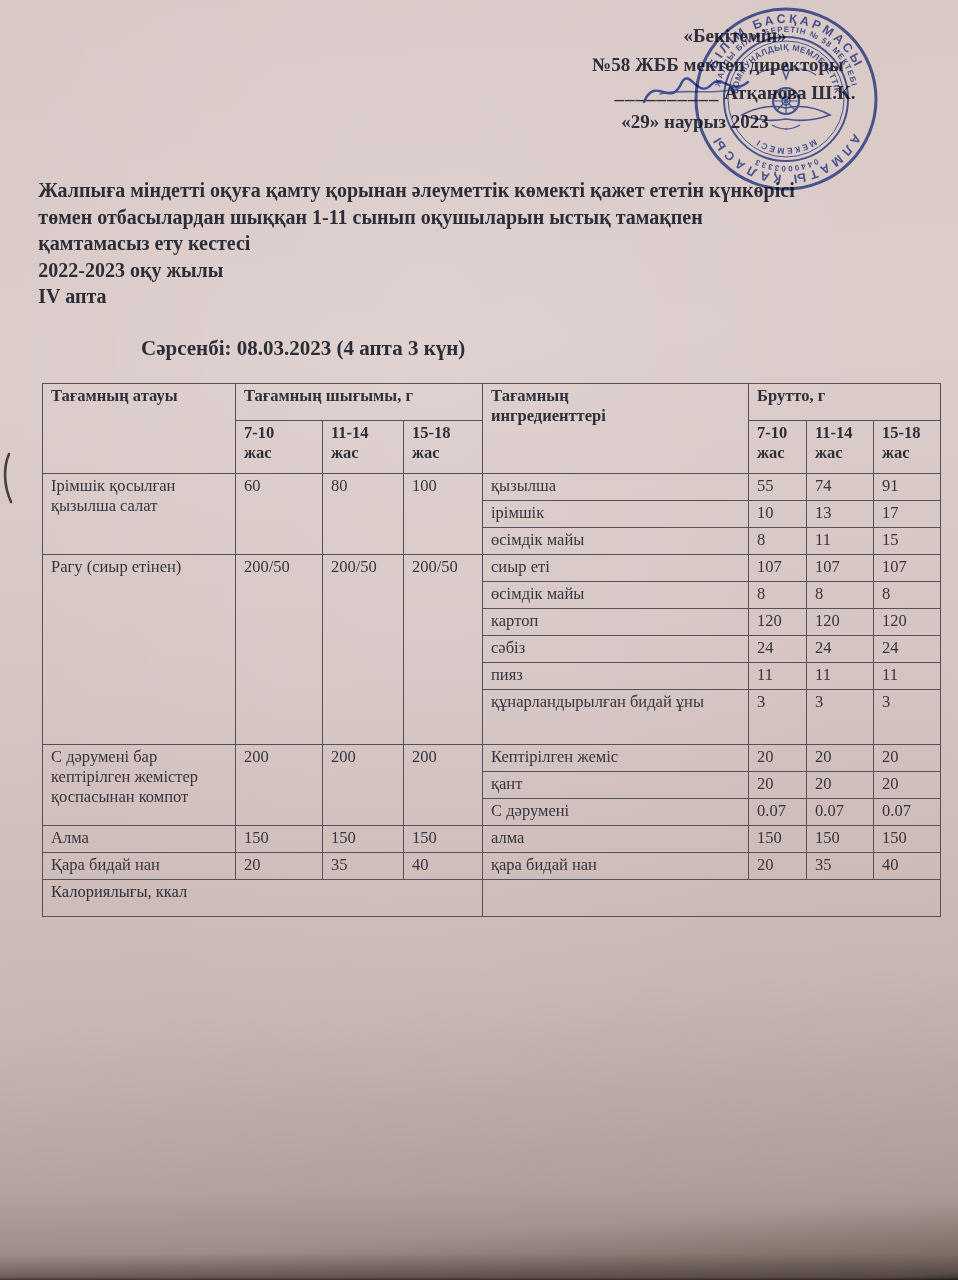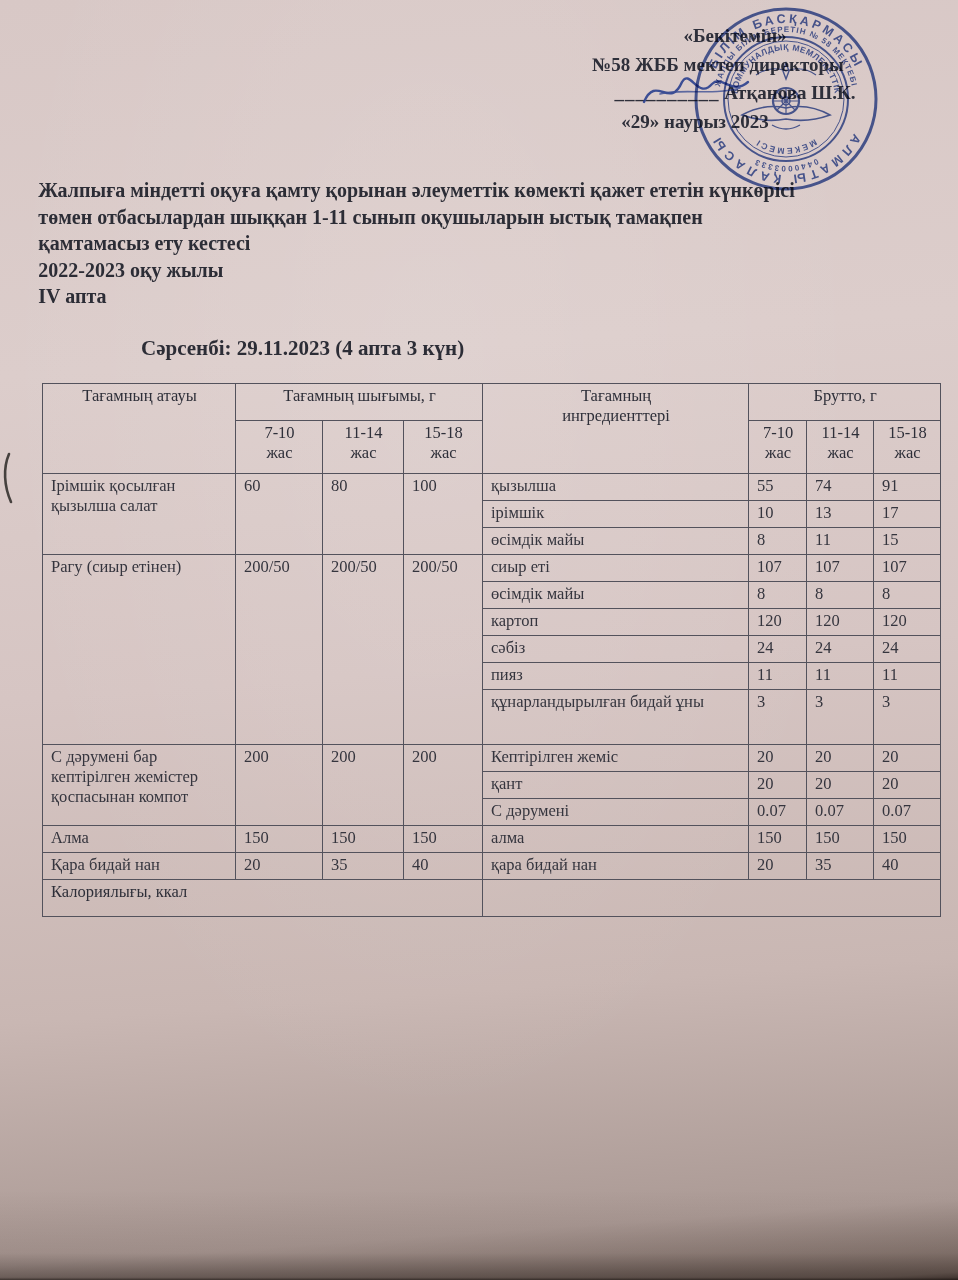--- a/index.html
+++ b/index.html
@@ -49,21 +49,21 @@
   .table-wrap { position:absolute; left:42px; top:383px; width:898px; }
   table.menu {
     border-collapse:collapse; table-layout:fixed; width:898px;
     font-size:16.5px; color:#35353e;
   }
   table.menu th, table.menu td {
     border:1.6px solid #53525c; padding:2px 7px 2px 8px;
     vertical-align:top; text-align:left; font-weight:400;
     overflow:hidden; line-height:1.22;
   }
-  table.menu thead th { font-weight:400; white-space:pre-line; color:#2e2f39;text-align:center; }
+  table.menu thead th { font-weight:700; white-space:pre-line; color:#2e2f39; }
   tr.hrow1 { height:37px; }
   tr.hrow2 { height:53px; }
   tbody tr { height:27px; }
   tbody tr.tall { height:55px; }
   tr.footer-row { height:37px; }
   td.footer-cell { font-weight:700; color:#2e2f39; }
   td.v-center { vertical-align:middle; }
   td.cell-low { vertical-align:bottom; padding-bottom:5px; }
 
   .pen-mark { position:absolute; left:0px; top:452px; width:16px; height:52px; z-index:2; }
@@ -123,21 +123,21 @@
   </svg>
 
   <div class="title">
     <div>Жалпыға міндетті оқуға қамту қорынан әлеуметтік көмекті қажет ететін күнкөрісі</div>
     <div>төмен отбасылардан шыққан 1-11 сынып оқушыларын ыстық тамақпен</div>
     <div>қамтамасыз ету кестесі</div>
     <div>2022-2023  оқу жылы</div>
     <div>IV апта</div>
   </div>
 
-  <div class="subtitle">Сәрсенбі: 29.11.2023 (4 апта 3 күн)</div>
+  <div class="subtitle">Сәрсенбі: 08.03.2023 (4 апта 3 күн)</div>
 
   <svg class="pen-mark" viewBox="0 0 16 52">
     <path d="M9,2 C3,16 4,34 11,50" fill="none" stroke="#46413e" stroke-width="2.6" stroke-linecap="round"></path>
   </svg>
 
   <div class="table-wrap">
     <table class="menu" id="menu-table">
       <colgroup>
         <col style="width:193px">
           <col style="width:87px">

